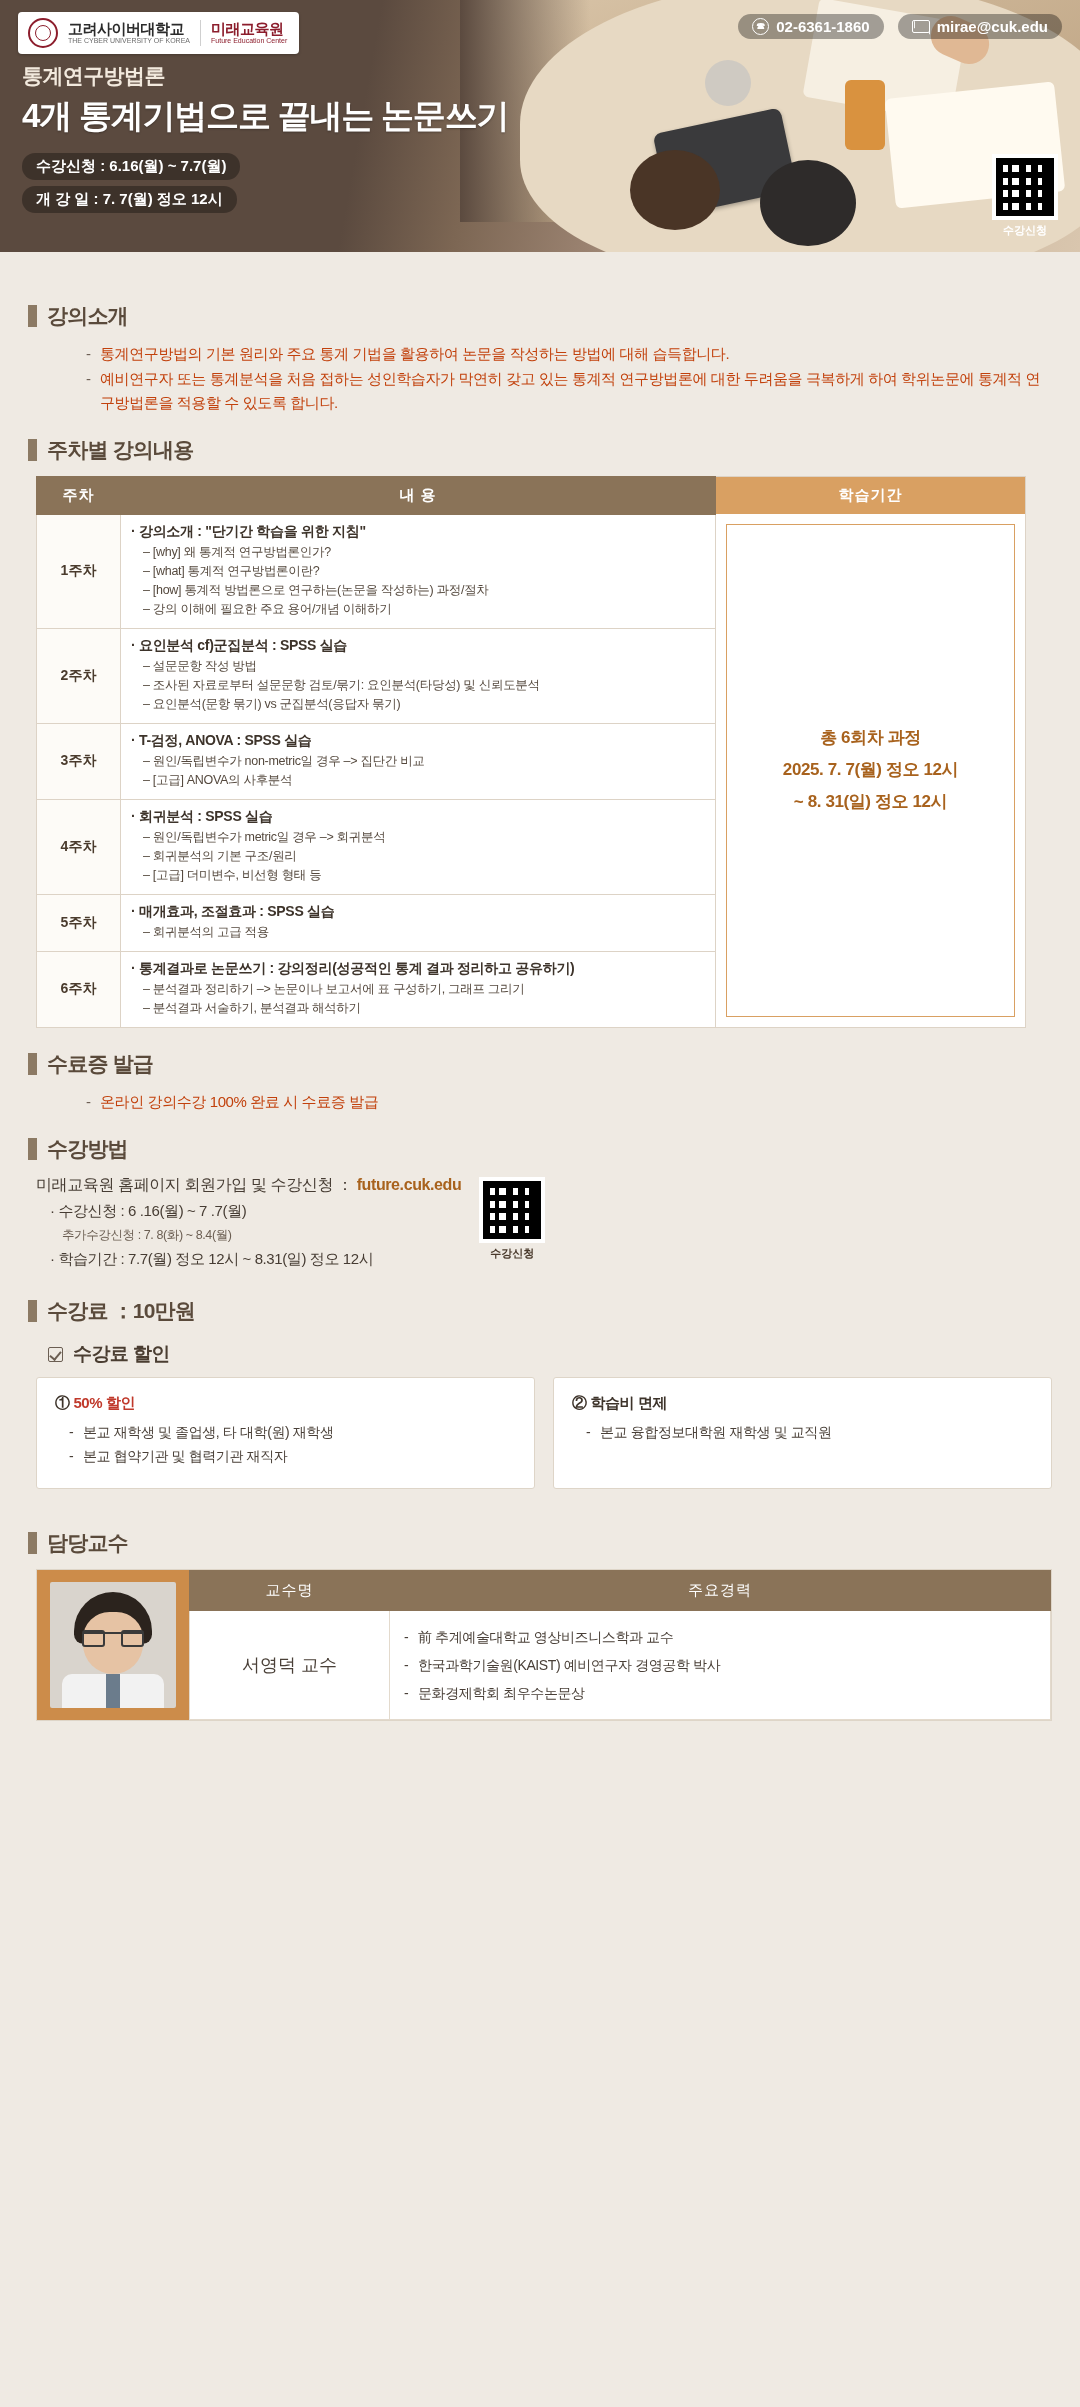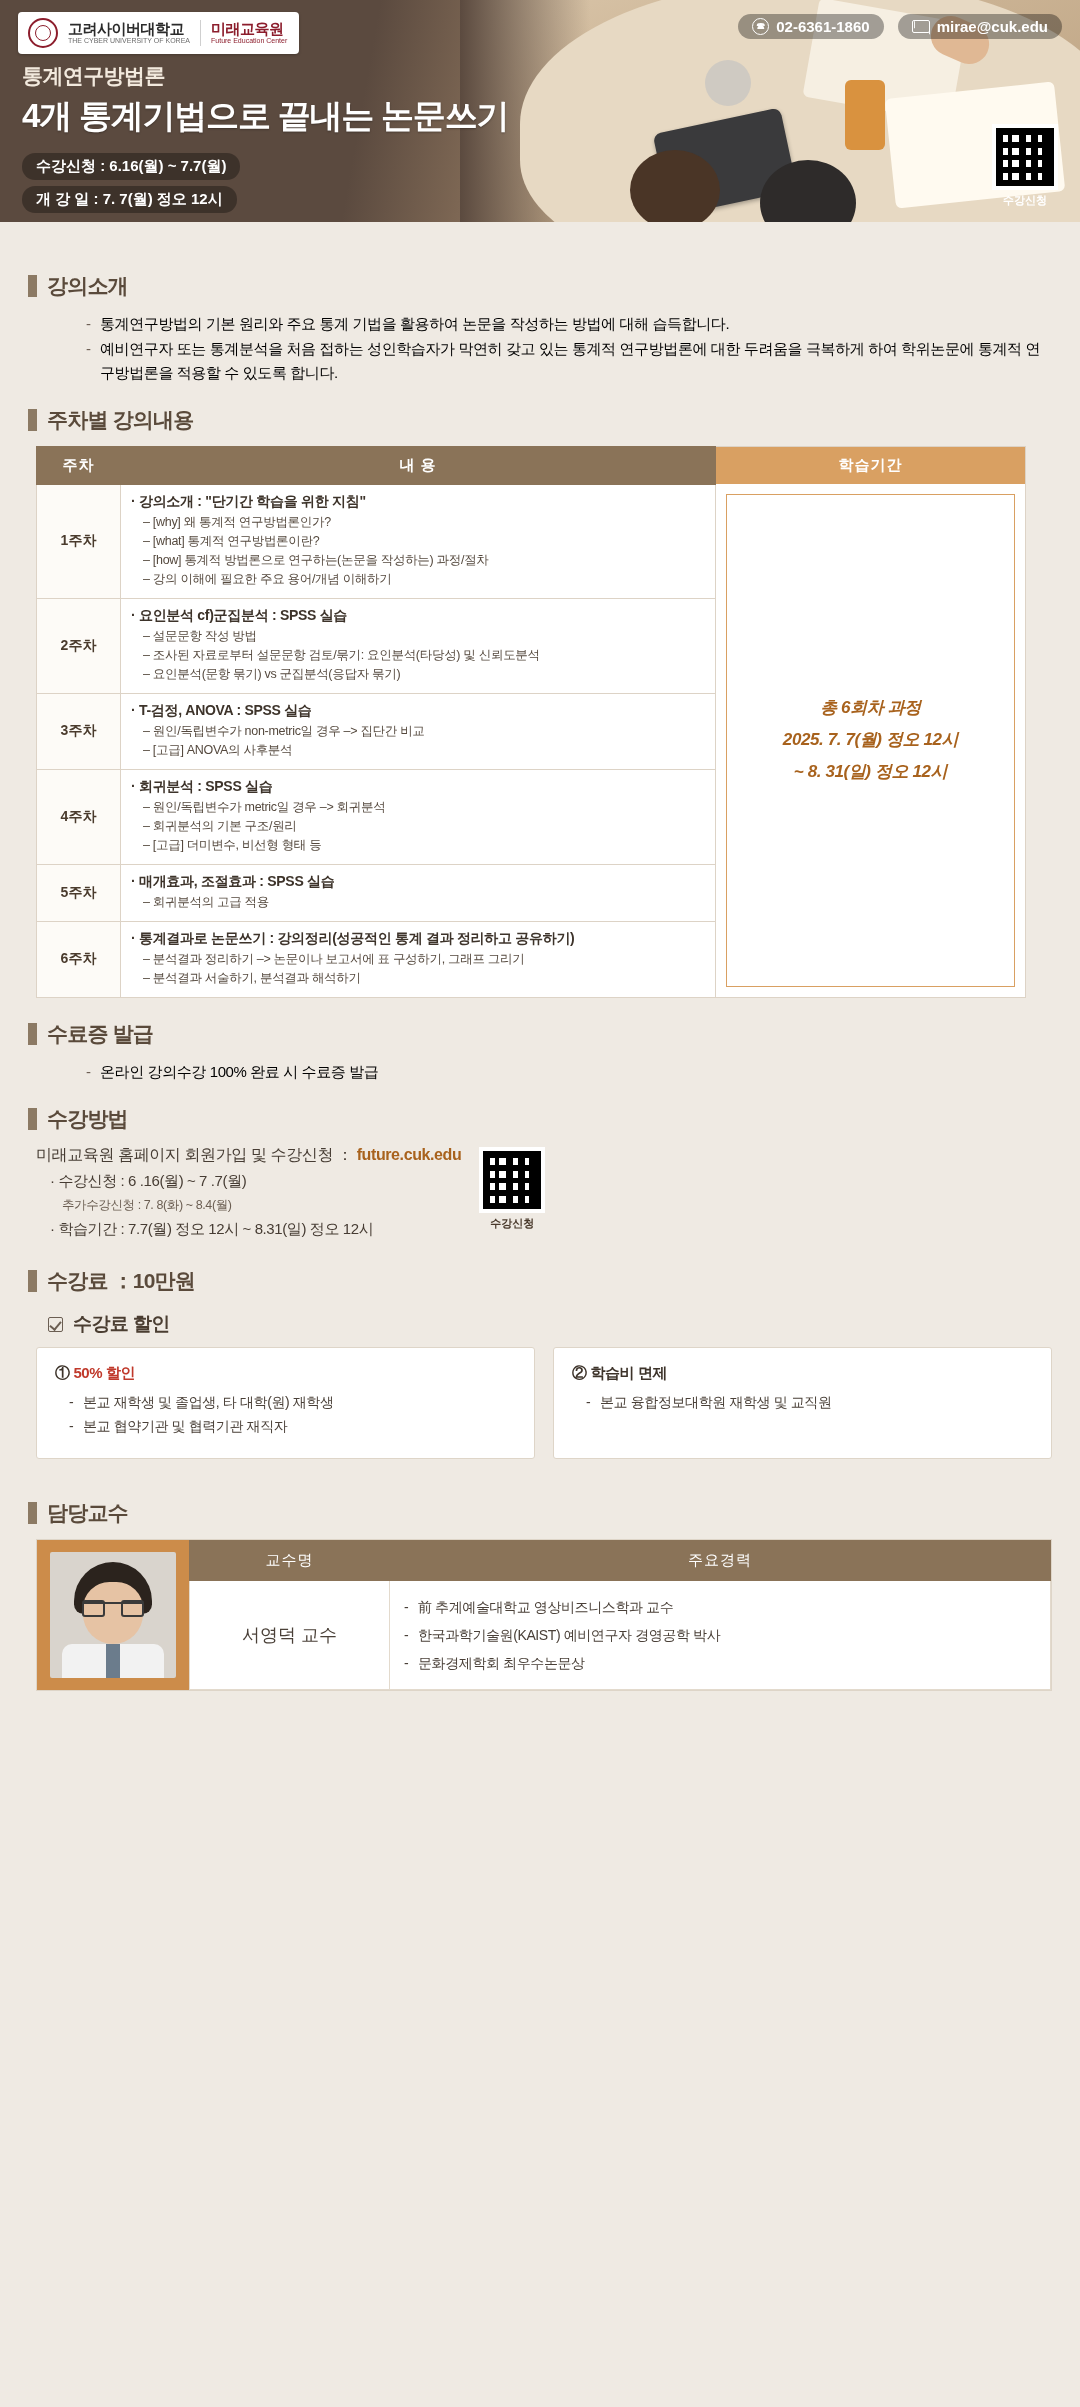--- a/index.html
+++ b/index.html
@@ -8,21 +8,21 @@
     width:1080px;
     background:#efeae3;
     font-family:"Liberation Sans", sans-serif;
     color:#3a3028;
   }
   .page { width:1080px; position:relative; background:#efeae3; }
 
   
   .hero {
     position:relative;
-    height:222px;
+    height:252px;
     background:linear-gradient(100deg,#5b4a3f 0%,#5b4a3f 34%,#7c6653 44%,#9a8270 56%,#c2ab94 70%,#d9c6ae 100%);
     overflow:hidden;
   }
   .hero-photo {
     position:absolute; right:0; top:0; width:620px; height:222px;
     background:
       radial-gradient(circle at 72% 30%, #f0e5d6 0 16%, rgba(240,229,214,0) 17%),
       linear-gradient(160deg,#d9c5a9 0%,#cbb394 40%,#b89e7d 100%);
   }
   .hero-photo:before{
@@ -118,21 +118,21 @@
   .sec-head {
     display:flex; align-items:center; gap:10px;
     margin:22px 0 12px 0;
   }
   .sec-head .bar { width:9px; height:22px; background:#8c7a64; }
   .sec-head .txt { font-size:21px; font-weight:bold; color:#5a4a3b; letter-spacing:-.8px; }
 
   .bullets { margin:0 0 4px 16px; }
   .bullets li {
     list-style:none; position:relative; padding-left:16px;
-    font-size:15px; line-height:1.55; color:#000000; letter-spacing:-.4px;
+    font-size:15px; line-height:1.55; color:#c2410c; letter-spacing:-.4px;
     margin-bottom:2px;
   }
   .bullets li:before{
     content:"-"; position:absolute; left:2px; top:0; color:#6e6055;
   }
 
   
   .sched-wrap { display:flex; gap:0; align-items:stretch; margin-left:8px; }
   table.sched { border-collapse:collapse; width:680px; background:#fff; }
   table.sched th {
@@ -160,21 +160,21 @@
     display:flex; flex-direction:column;
   }
   .period-head {
     background:#d9a062; color:#fff; font-size:15px; font-weight:bold;
     text-align:center; padding:9px 0; letter-spacing:1px;
   }
   .period-body {
     flex:1; margin:10px; border:1.5px solid #d9a062;
     display:flex; align-items:center; justify-content:center; text-align:center;
   }
-  .period-body .ptxt { font-size:17px; color:#a8621d; font-weight:bold; line-height:1.9; letter-spacing:-.4px;font-style:italic; }
+  .period-body .ptxt { font-size:17px; color:#a8621d; font-weight:bold; line-height:1.9; letter-spacing:-.4px; }
 
   
   .method-row { display:flex; align-items:flex-start; gap:18px; margin-left:8px; }
   .method-list { flex:0 0 auto; }
   .m-line { font-size:16px; color:#463c33; letter-spacing:-.4px; margin-bottom:6px; }
   .m-line .link { color:#a8621d; font-weight:bold; }
   .m-line.indent { margin-left:14px; font-size:15px; }
   .m-line.small { margin-left:26px; font-size:12.5px; color:#6b5e52; }
   .qr-method { margin-top:2px; text-align:center; }
 

